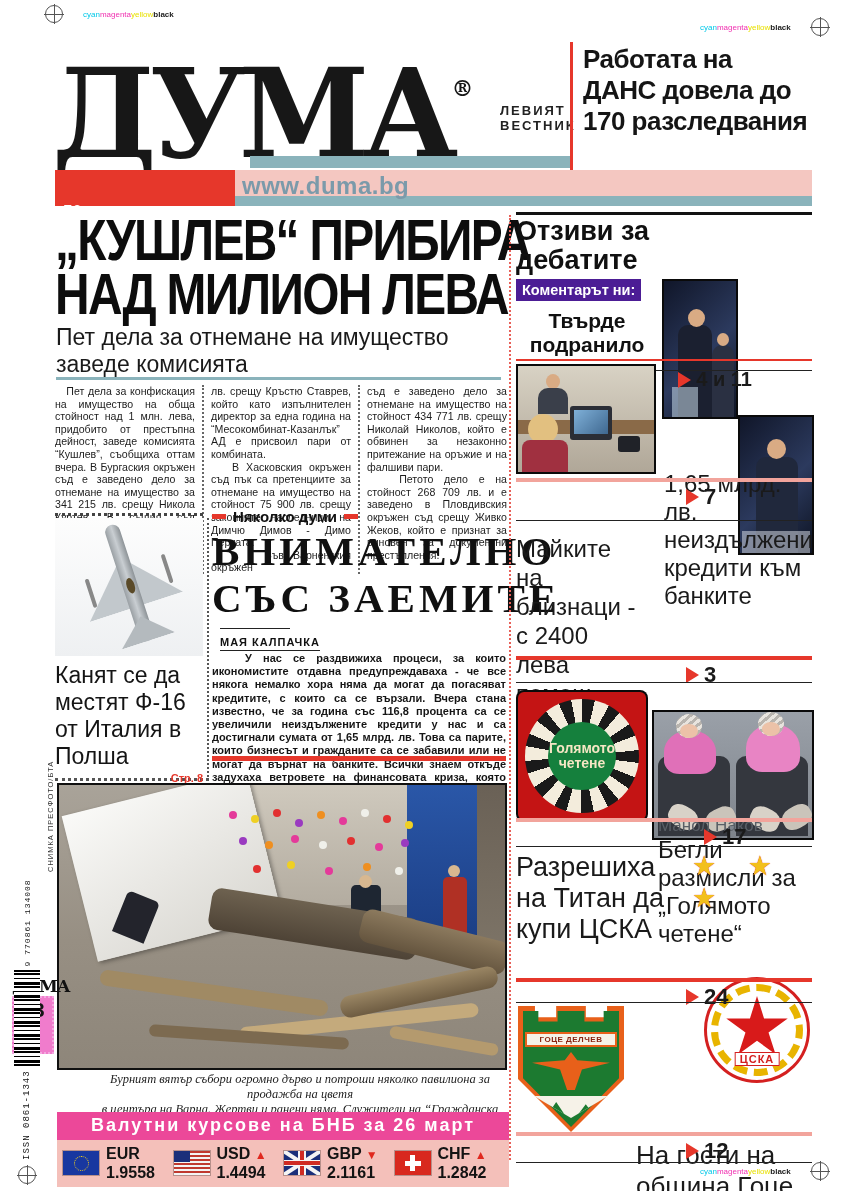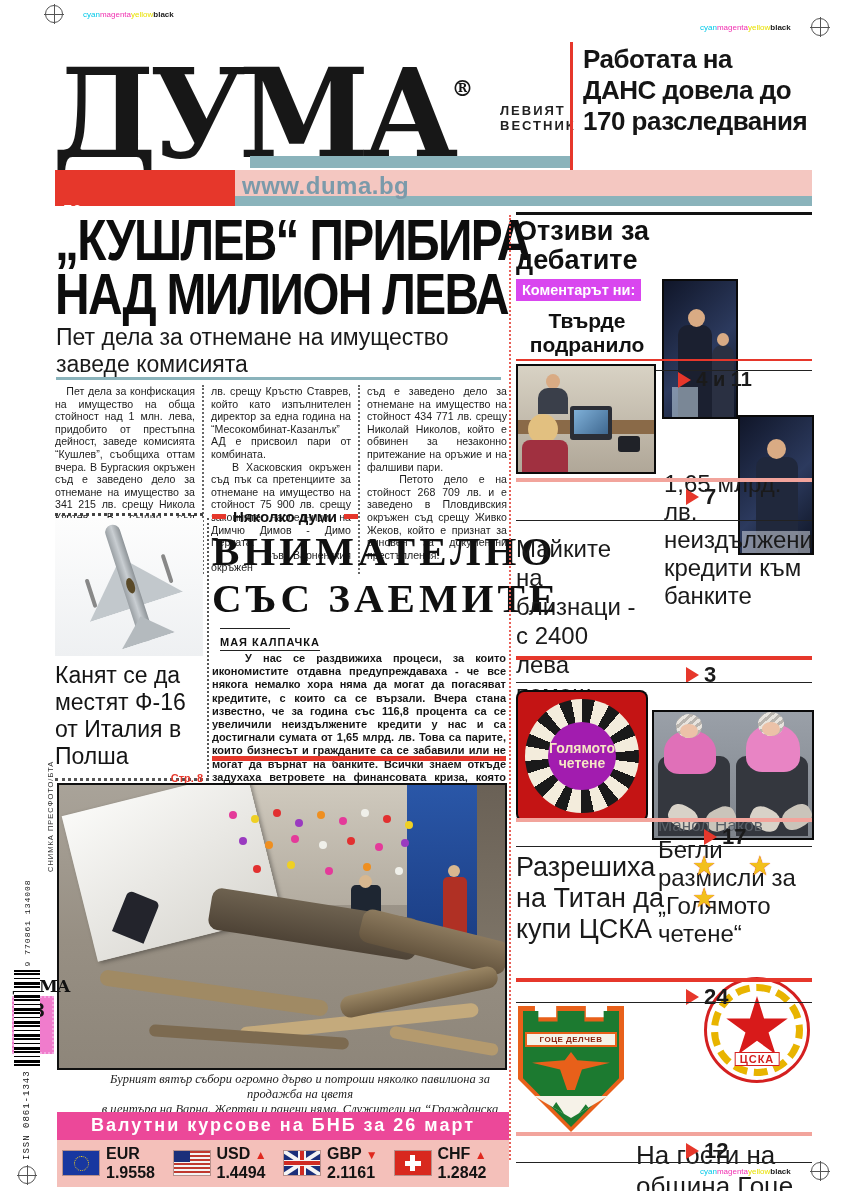--- a/index.html
+++ b/index.html
@@ -101,34 +101,34 @@
   .flag-uk .ch:after{content:"";position:absolute;top:1px;left:0;width:36px;height:4px;background:#cf2b23;}
   .flag-ch{background:#d8281e;}
   .flag-ch:before{content:"";position:absolute;left:50%;top:50%;width:16px;height:5px;margin:-2.5px 0 0 -8px;background:#fff;}
   .flag-ch:after{content:"";position:absolute;left:50%;top:50%;width:5px;height:16px;margin:-8px 0 0 -2.5px;background:#fff;}
 
   
   .sb-rule{position:absolute;left:516px;width:296px;height:1px;background:#222;}
   .teaser{position:absolute;left:516px;width:296px;}
   .t-head-bold{font-weight:bold;color:#101010;}
   .t-head{color:#1a1a1a;}
-  .badge{background:#d946ef;color:#fff;font-weight:bold;font-size:14.5px;padding:3px 6px;display:inline-block;}
+  .badge{background:#4c1d95;color:#fff;font-weight:bold;font-size:14.5px;padding:3px 6px;display:inline-block;}
   .pr-row{position:absolute;display:flex;align-items:center;gap:5px;font-weight:bold;font-size:22px;color:#1a1a1a;}
   .tri{width:0;height:0;border-left:13px solid #e6372b;border-top:8px solid transparent;border-bottom:8px solid transparent;}
   .hr-red{background:#e6372b;height:4px;}
   .hr-pink{background:#f2a49c;height:4px;}
   .tvphoto{position:relative;overflow:hidden;background:linear-gradient(135deg,#101629,#2c3a5e 55%,#0d1322);box-shadow:0 0 0 2px #0a0a0a;}
   .suit{position:absolute;border-radius:10px 10px 0 0;background:#1b2030;}
   .skin{position:absolute;border-radius:50%;background:#d9ab84;}
   .glass{position:absolute;background:rgba(200,220,235,.55);}
   .bankphoto{position:relative;overflow:hidden;background:linear-gradient(180deg,#d8d2c4,#b0a798);box-shadow:0 0 0 2px #0a0a0a;}
   .twinphoto{position:relative;overflow:hidden;background:linear-gradient(180deg,#9aa0a8,#7e848c);box-shadow:0 0 0 2px #0a0a0a;}
   .gc-logo{position:relative;background:#c41414;border-radius:6px;box-shadow:0 0 0 2px #0a0a0a;overflow:hidden;}
   .gc-ring{position:absolute;inset:7px;border-radius:50%;background:repeating-conic-gradient(#1a1a1a 0 13deg,#f3ecdc 13deg 28deg);}
-  .gc-center{position:absolute;inset:30px;border-radius:50%;background:#a21caf;display:flex;flex-direction:column;align-items:center;justify-content:center;
+  .gc-center{position:absolute;inset:30px;border-radius:50%;background:#15803d;display:flex;flex-direction:column;align-items:center;justify-content:center;
              color:#f5e6c4;font-weight:bold;font-size:14px;line-height:15px;text-align:center;}
   .stars{color:#f2c01c;font-size:27px;letter-spacing:12px;text-shadow:0 0 1px #c00;}
   .cska{position:relative;border-radius:50%;background:#fff;border:3px solid #d42020;}
   .cska .wreath{position:absolute;inset:4px;border:7px dashed #e8b400;border-radius:50%;}
   .cska .star{position:absolute;left:50%;top:46%;width:64px;height:64px;margin:-30px 0 0 -32px;background:#d81a1a;
       clip-path:polygon(50% 0%,61% 35%,98% 35%,68% 57%,79% 91%,50% 70%,21% 91%,32% 57%,2% 35%,39% 35%);}
   .cska .ribbon{position:absolute;left:50%;bottom:14px;transform:translateX(-50%) ;background:#fff;border:1px solid #d42020;
       color:#d42020;font-weight:bold;font-size:11px;padding:0 4px;letter-spacing:1px;}
   .gd-shield{position:relative;}
   .gd-outer{position:absolute;inset:0;background:#e8601a;clip-path:polygon(0 0,16% 0,16% 9%,36% 9%,36% 0,64% 0,64% 9%,84% 9%,84% 0,100% 0,100% 58%,50% 100%,0 58%);}

